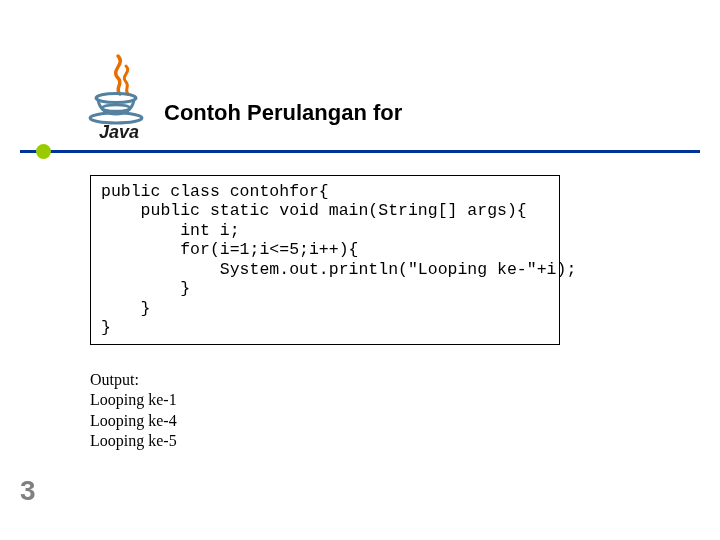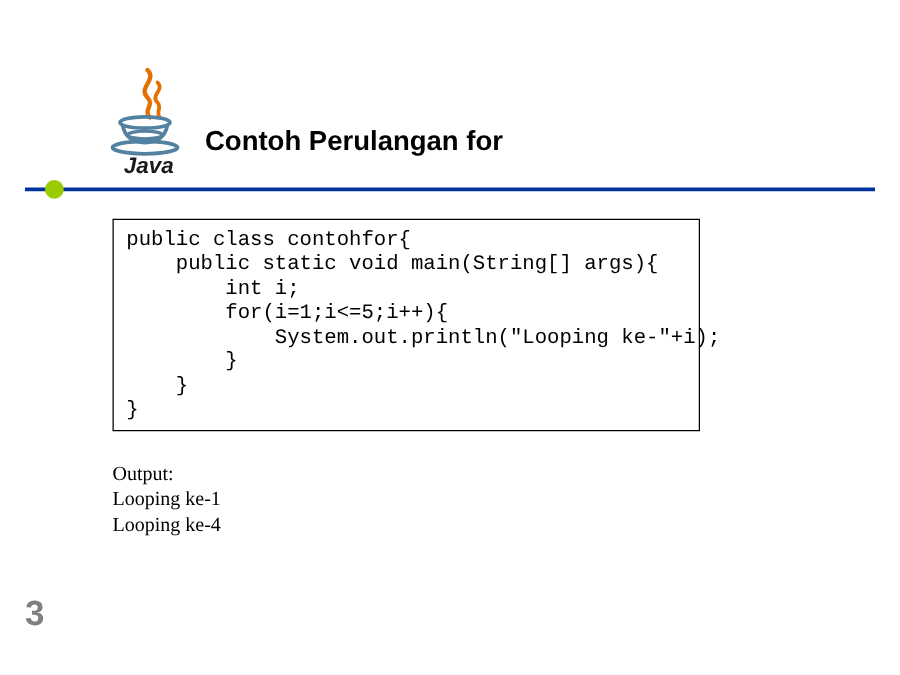--- a/index.html
+++ b/index.html
@@ -56,17 +56,18 @@
 <span>        for(i=1;i&lt;=5;i++){</span>
 <span>            System.out.println("Looping ke-"+i);</span>
 <span>        }</span>
 <span>    }</span>
 <span>}</span></div>
 
   <div class="output-block">
     <div>Output:</div>
     <div>Looping ke-1</div>
     <div>Looping ke-4</div>
+    <div>Looping ke-5</div>
   </div>
 
   <div class="page-num">3</div>
 
 </div>
 
 </body></html>

